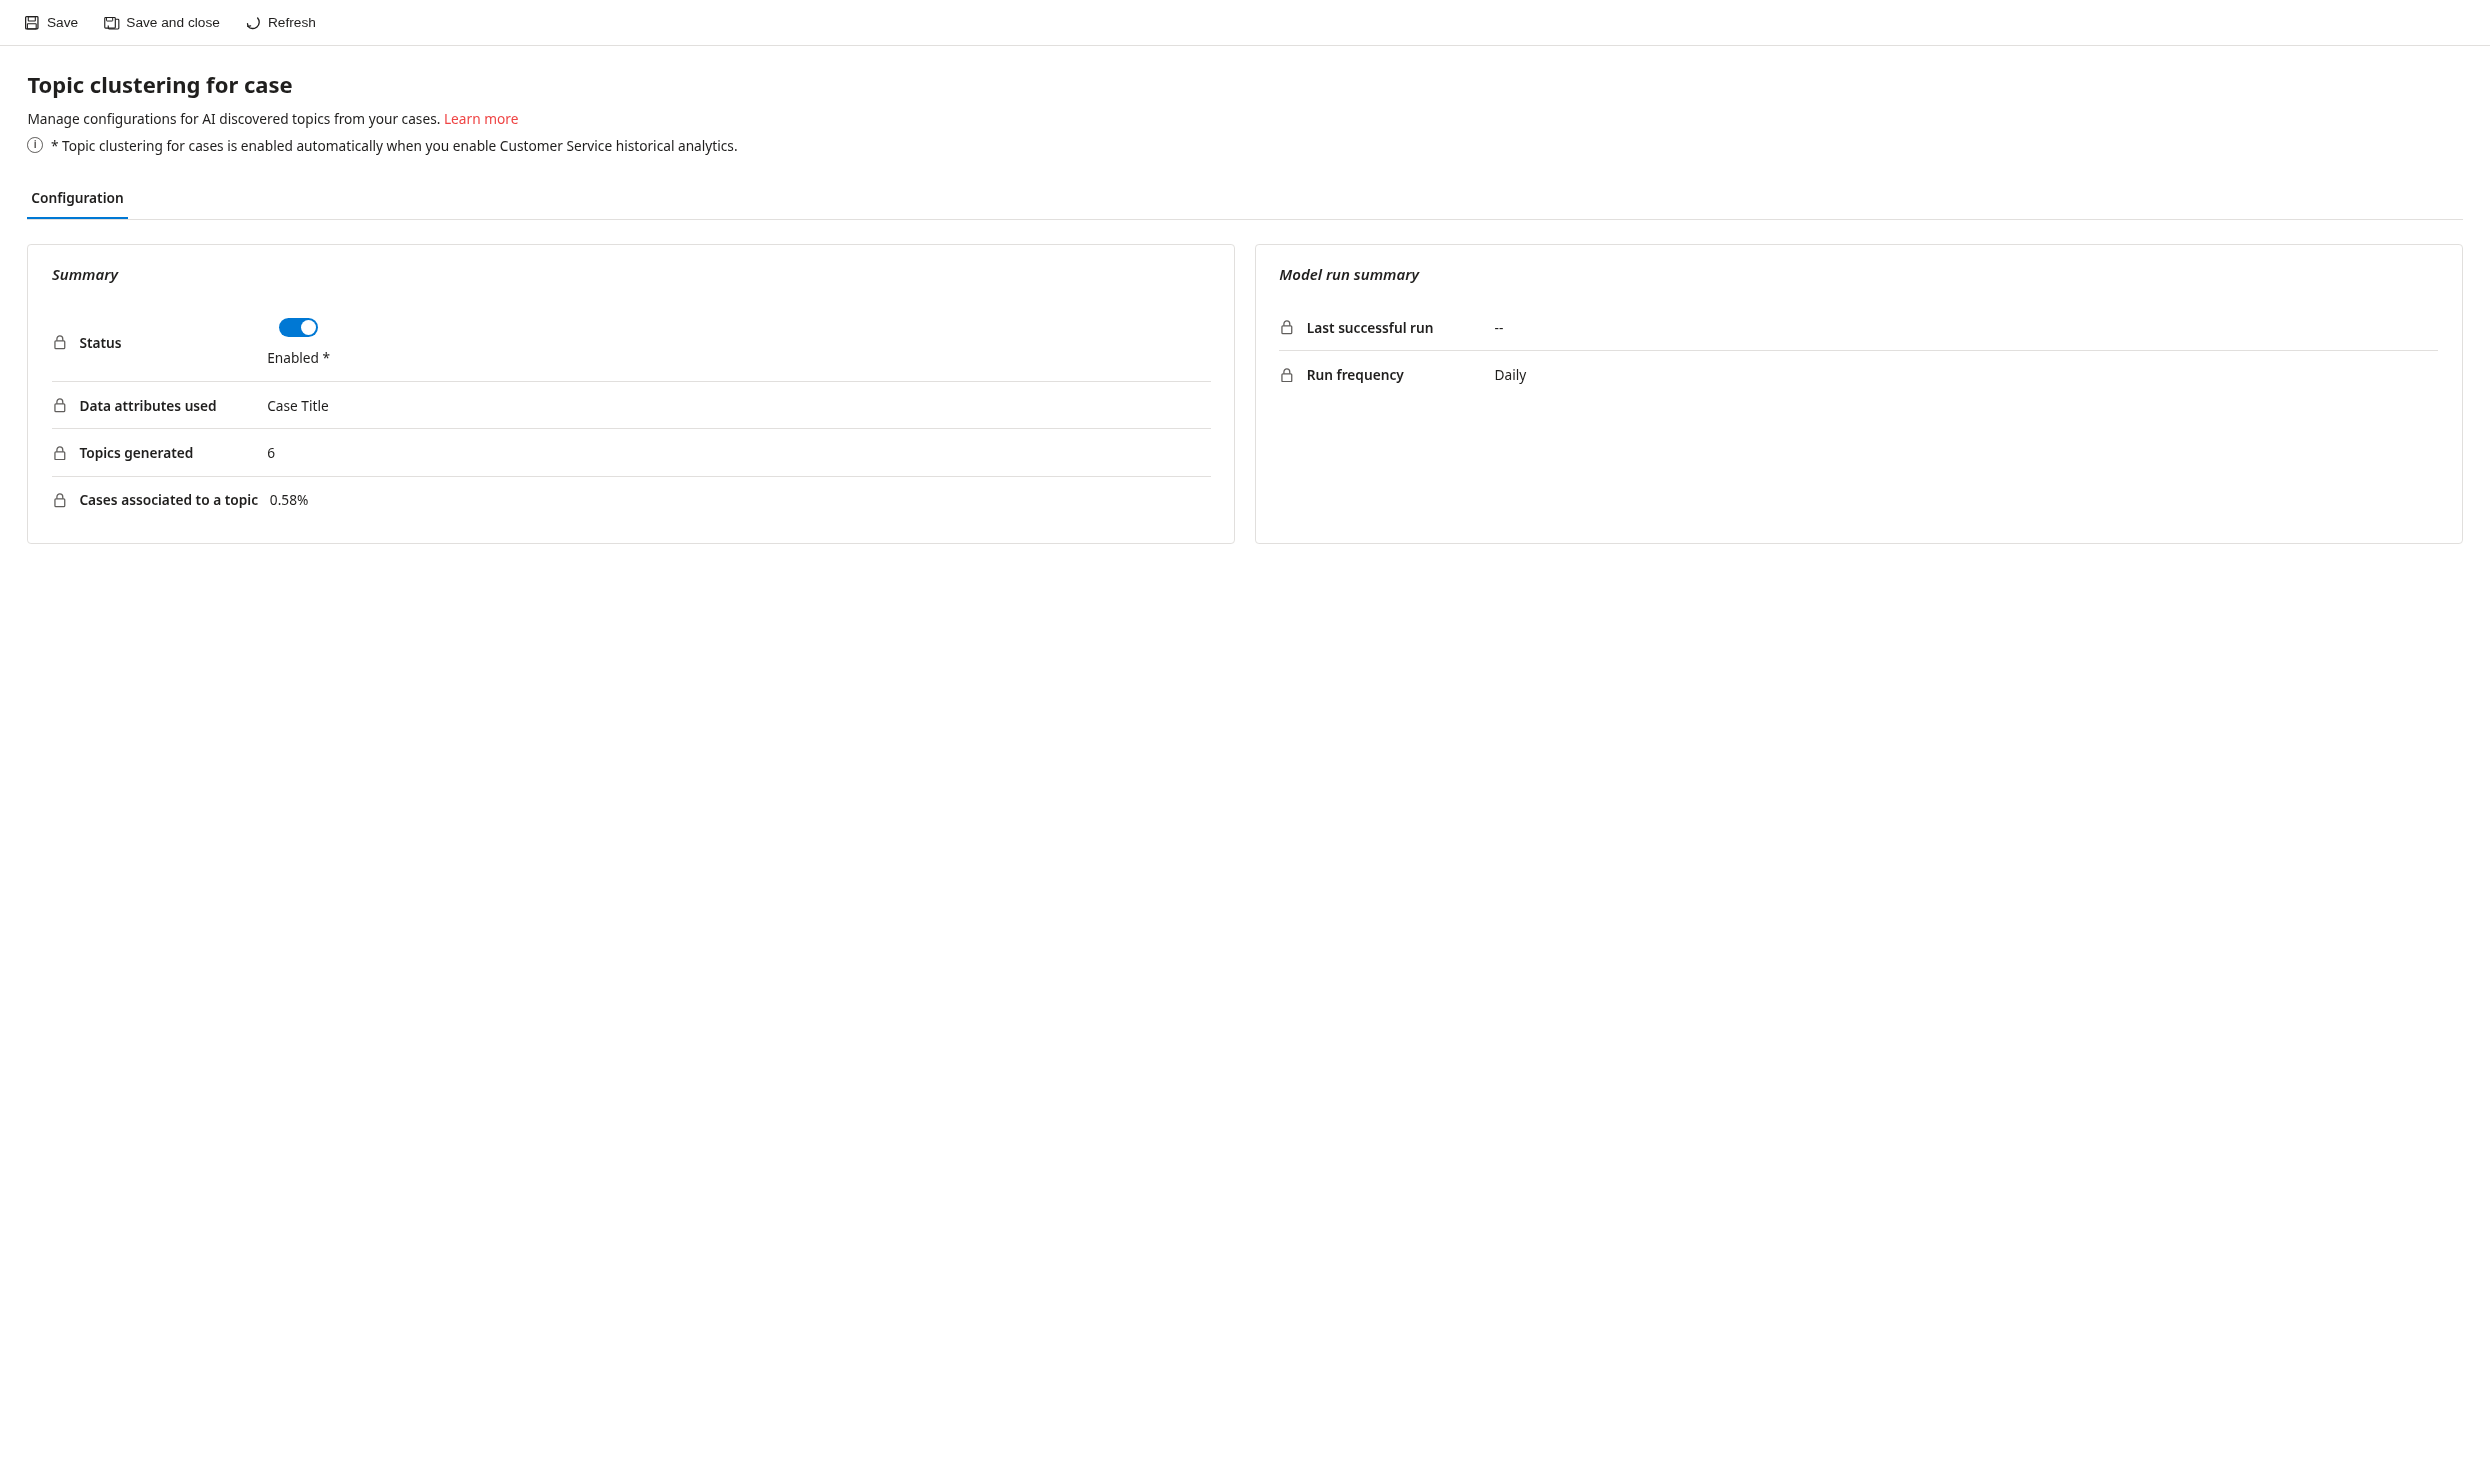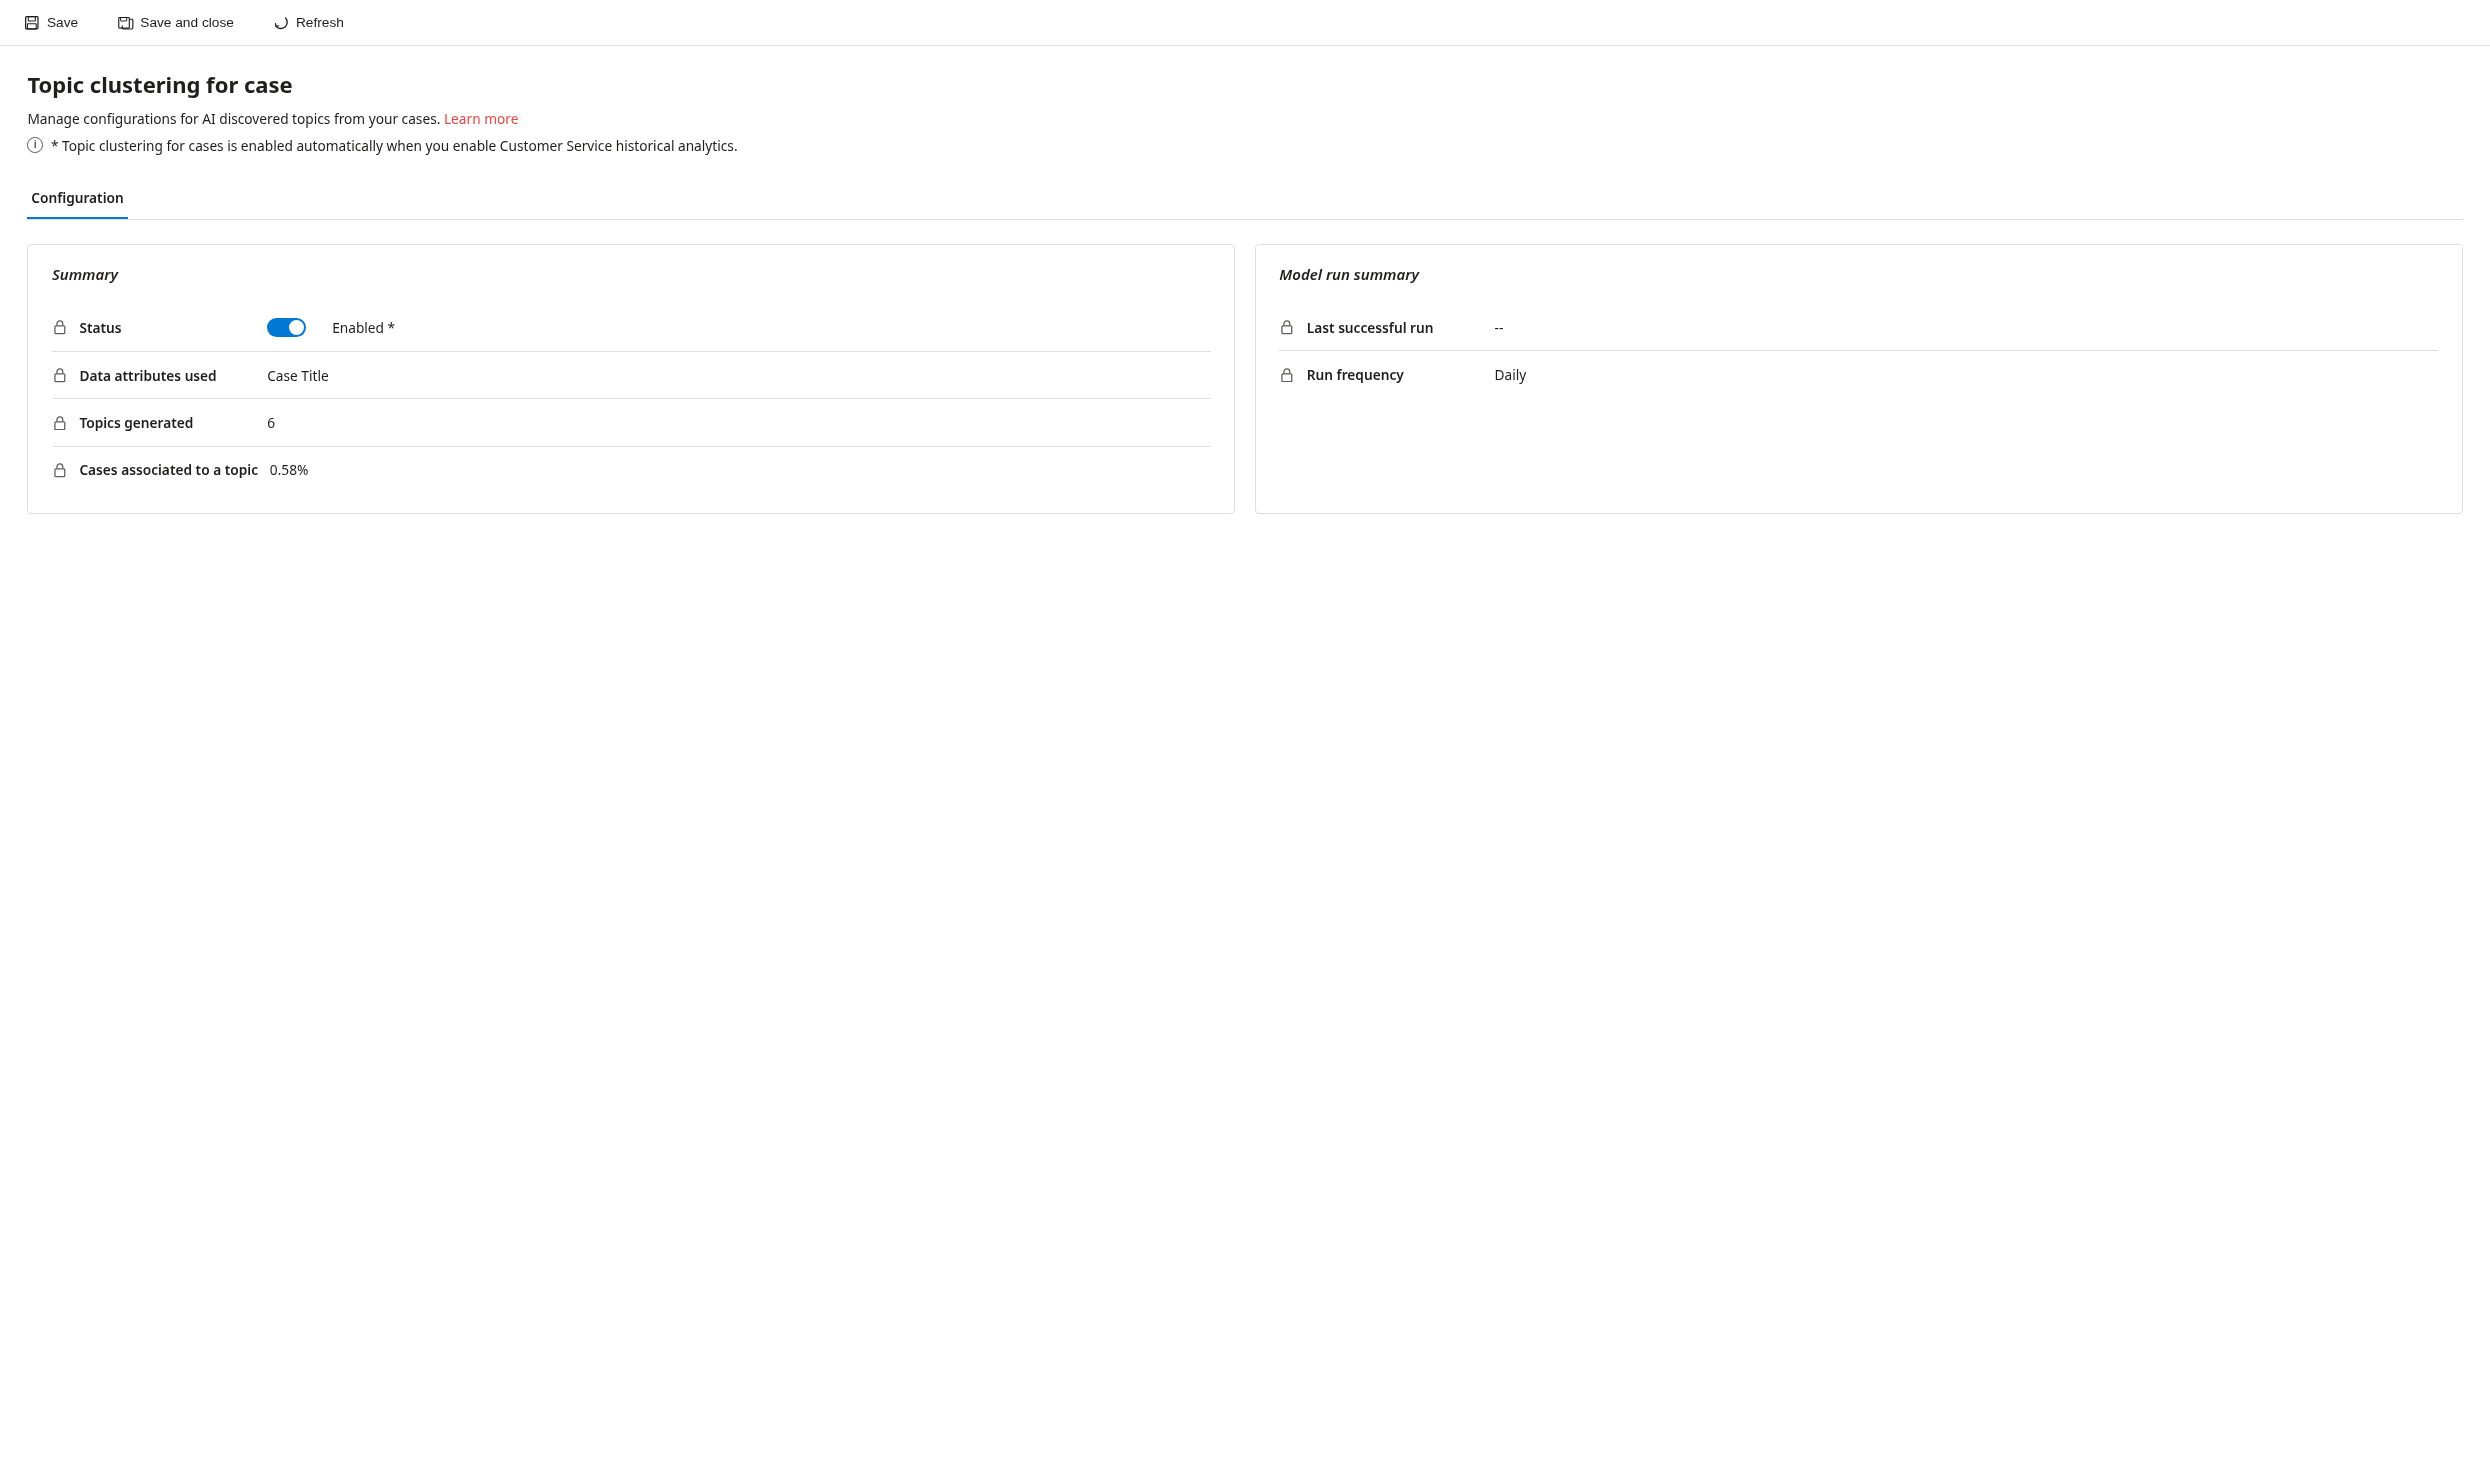--- a/index.html
+++ b/index.html
@@ -12,21 +12,21 @@
       font-family: 'Segoe UI', system-ui, -apple-system, sans-serif;
       font-size: 13.7px;
       color: #201f1e;
       background: #fff;
     }
 
     
     .toolbar {
       display: flex;
       align-items: center;
-      gap: 23px;
+      gap: 9px;
       padding: 9.8px 15.7px;
       border-bottom: 1px solid #e1dfdd;
     }
 
     .toolbar-btn {
       display: flex;
       align-items: center;
       gap: 5.9px;
       background: none;
       border: none;
@@ -162,21 +162,22 @@
 
     .field-value {
       font-size: 13.7px;
       color: #201f1e;
     }
 
     
     .toggle-container {
       display: flex;
       align-items: center;
-      gap: 26px;
+      gap: 11px;
+      flex-direction: column;
     }
 
     .toggle {
       position: relative;
       width: 39px;
       height: 19.6px;
     }
 
     .toggle input {
       opacity: 0;

